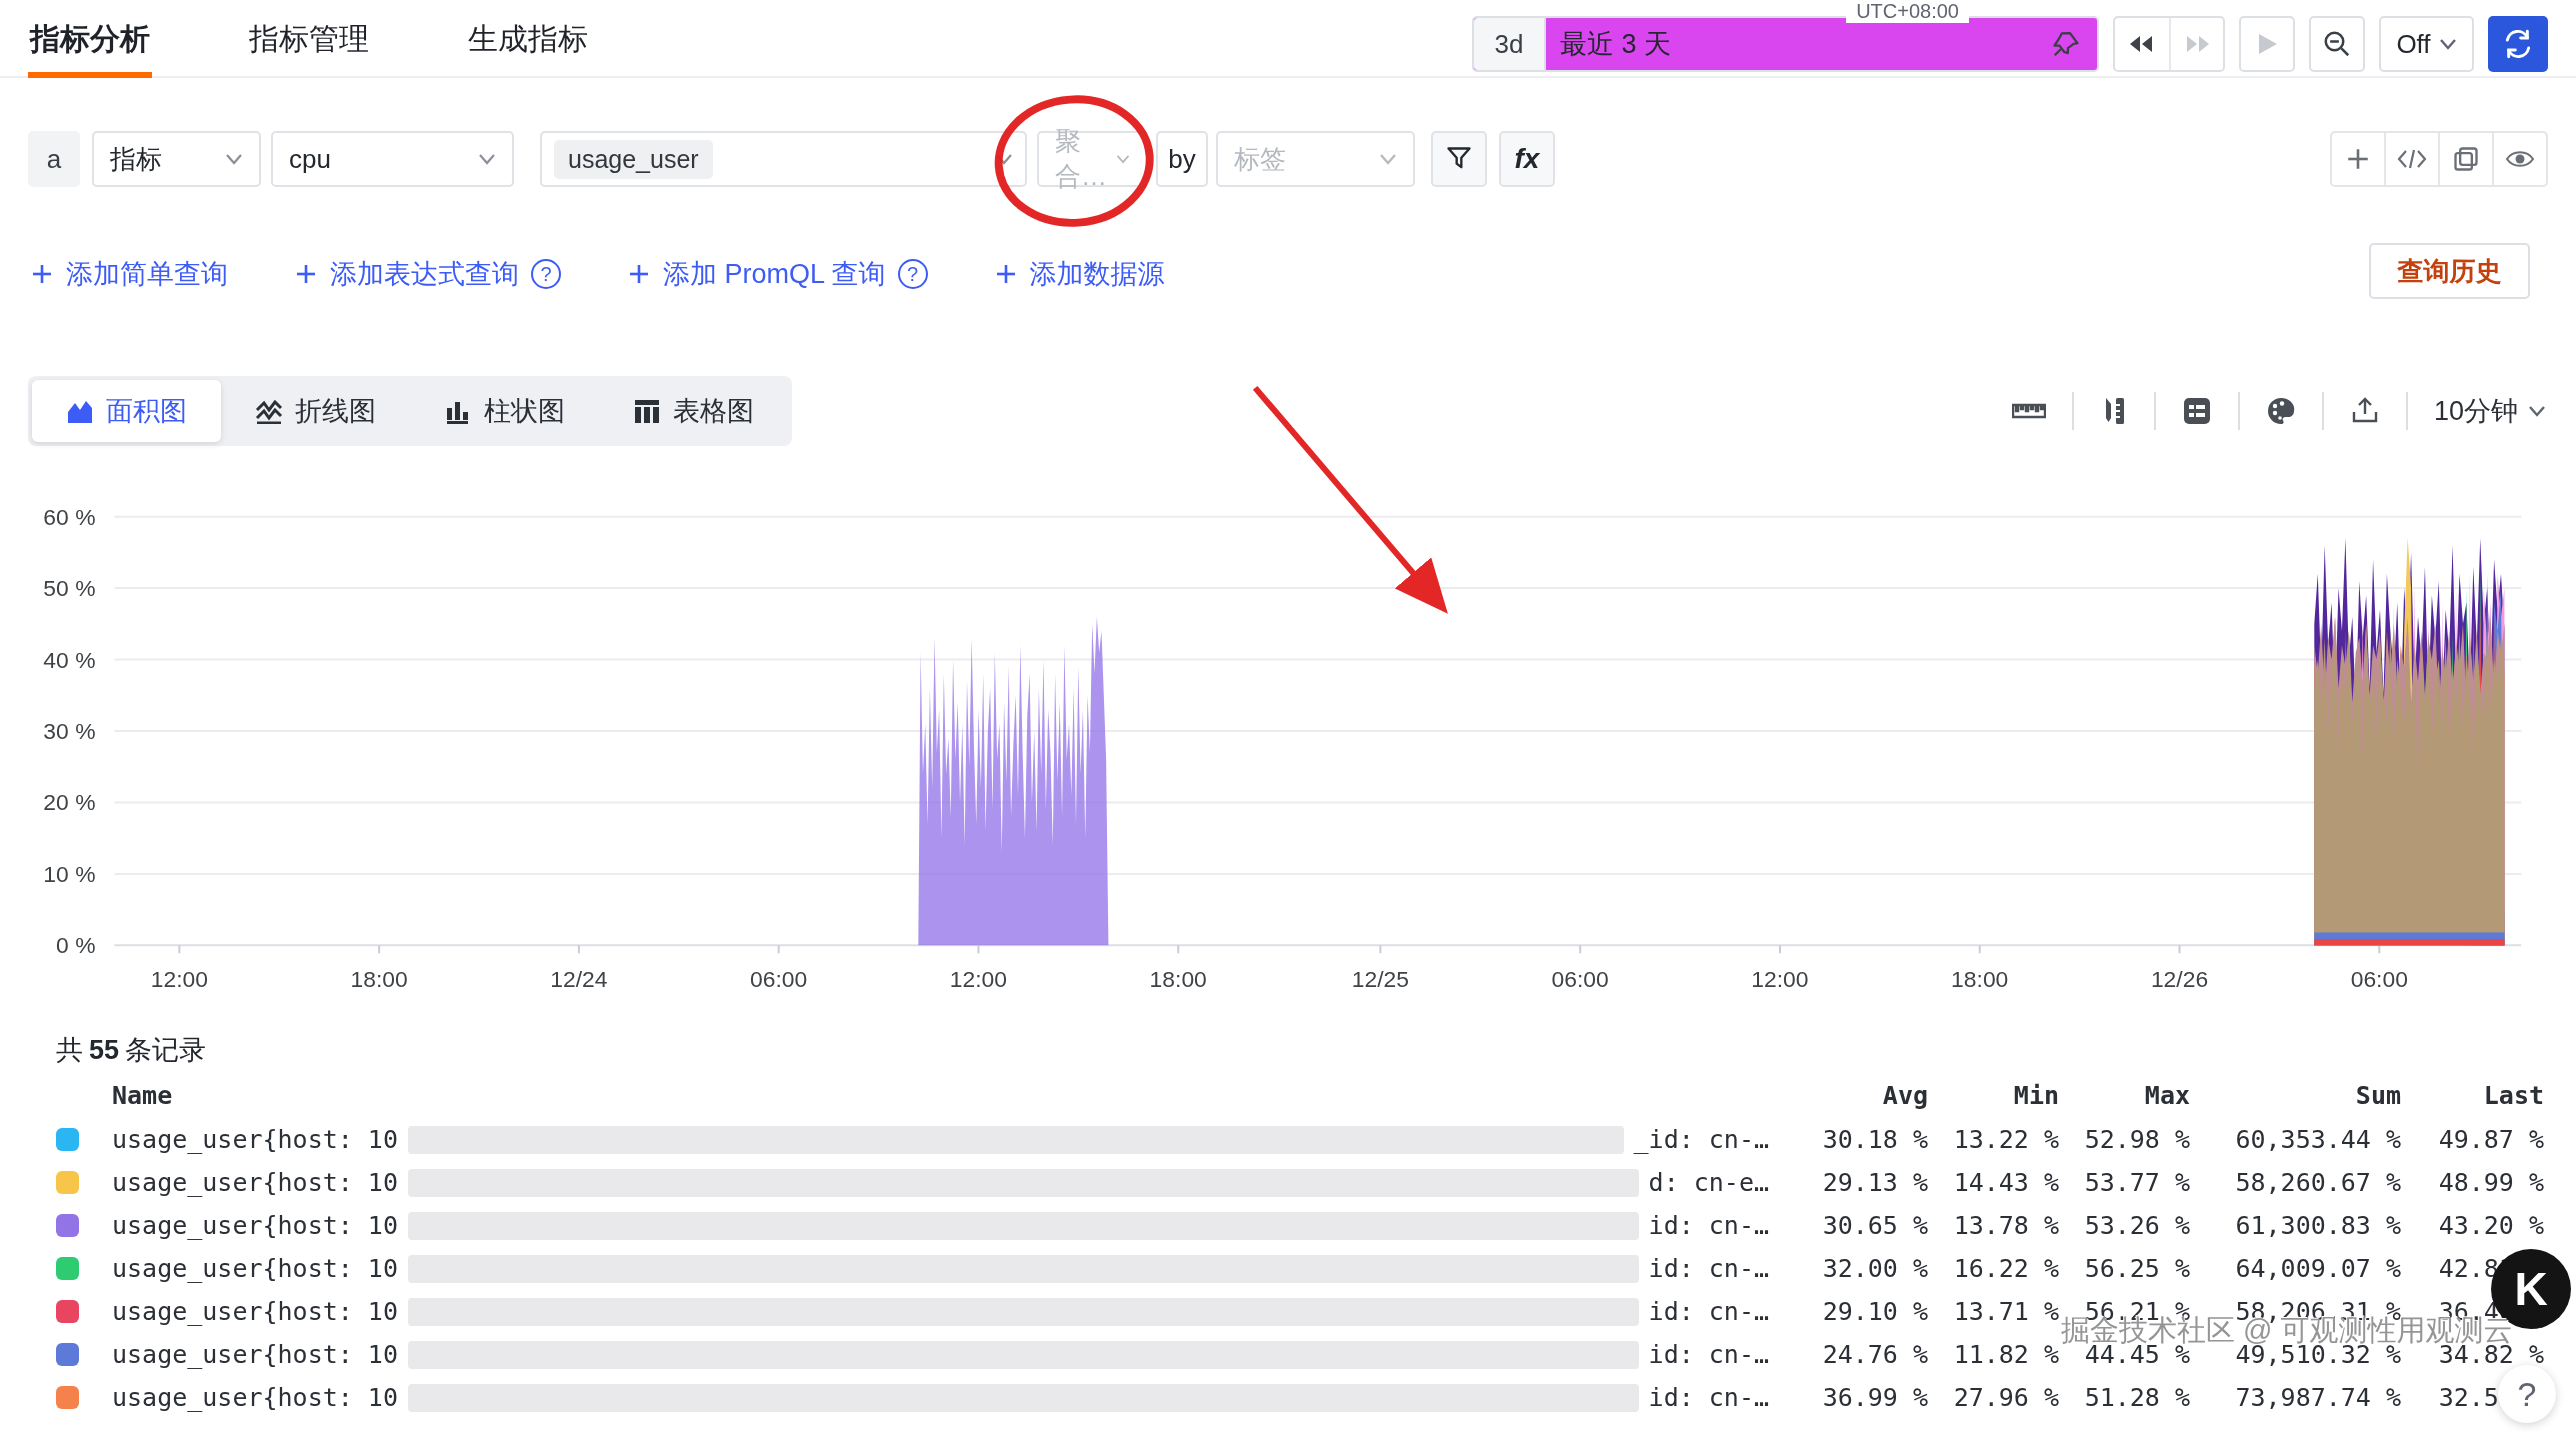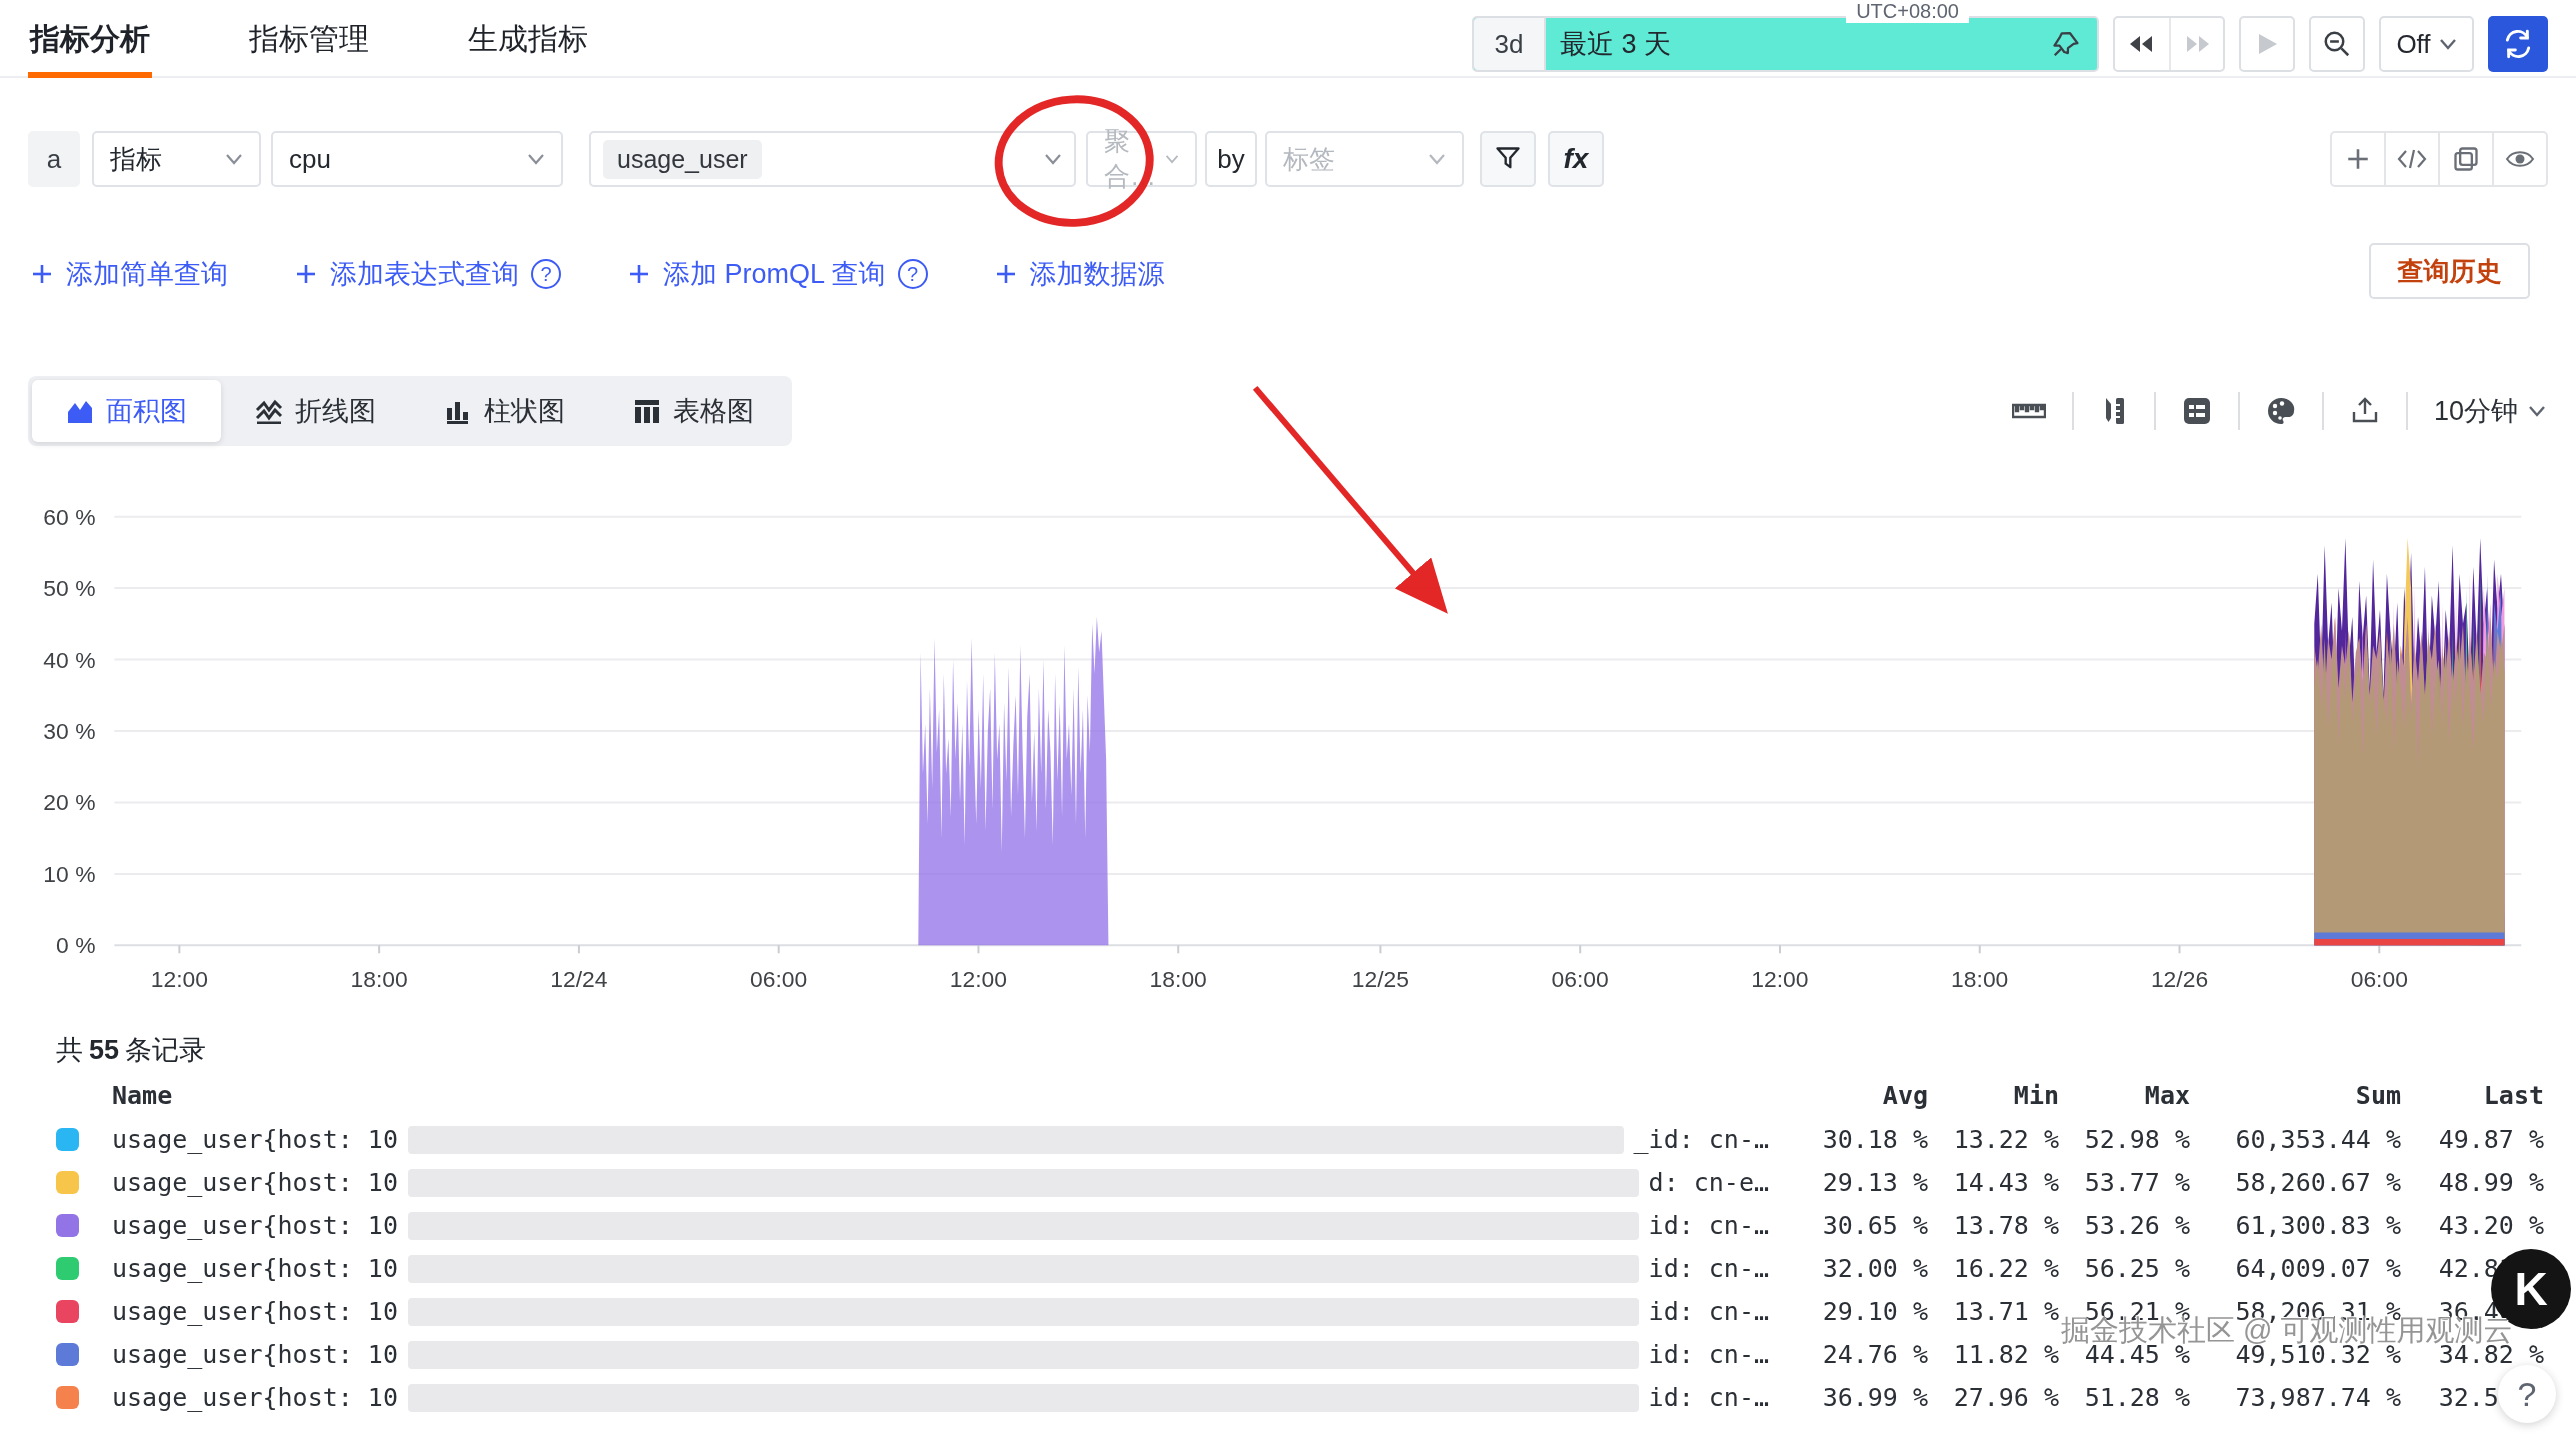--- a/index.html
+++ b/index.html
@@ -8,38 +8,38 @@
 
   
   #header { position:absolute; left:0; top:0; width:2576px; height:78px; border-bottom:2px solid #eceef1; background:#fff; }
   .top-tabs { position:absolute; left:30px; top:0; height:78px; display:flex; gap:99px; }
   .top-tab { position:relative; display:flex; align-items:center; font-size:30px; color:#1f2329; cursor:pointer; }
   .top-tab.active { font-weight:bold; }
   .top-tab.active::after { content:""; position:absolute; left:-2px; right:-2px; bottom:0; height:6px; background:#ff6a00; }
 
   .tz-label { position:absolute; right:607px; top:0px; font-size:20px; color:#5f6570; background:#fff; padding:0 10px; z-index:3; }
   .time-cluster { position:absolute; right:28px; top:16px; display:flex; gap:14px; align-items:stretch; height:56px; }
-  .range-box { display:flex; align-items:stretch; border:2px solid #dcdfe4; border-radius:5px; background:#5eead4; width:627px; }
+  .range-box { display:flex; align-items:stretch; border:2px solid #dcdfe4; border-radius:5px; background:#d946ef; width:627px; }
   .range-short { width:72px; display:flex; align-items:center; justify-content:center; background:#f5f6f8; border-right:2px solid #dcdfe4; font-size:26px; color:#3a3f46; border-radius:4px 0 0 4px; }
   .range-label { flex:1; display:flex; align-items:center; padding-left:14px; font-size:27px; color:#23272e; }
   .pin-btn { width:62px; display:flex; align-items:center; justify-content:center; }
   .nav-group { display:flex; border:2px solid #dcdfe4; border-radius:5px; background:#fff; }
   .nav-seg { width:54px; display:flex; align-items:center; justify-content:center; }
   .nav-seg + .nav-seg { border-left:2px solid #e6e8ec; }
   .sq-btn { width:56px; border:2px solid #dcdfe4; border-radius:5px; background:#fff; display:flex; align-items:center; justify-content:center; }
   .off-btn { width:95px; border:2px solid #dcdfe4; border-radius:5px; background:#fff; display:flex; align-items:center; justify-content:center; gap:8px; font-size:26px; color:#23272e; }
   .refresh-btn { width:60px; border-radius:5px; background:#2b57dd; display:flex; align-items:center; justify-content:center; border:none; }
 
   
   #query-row { position:absolute; left:28px; top:131px; right:28px; height:56px; display:flex; align-items:stretch; }
   .qbox { border:2px solid #dfe2e7; border-radius:5px; background:#fff; display:flex; align-items:center; font-size:26px; color:#23272e; }
   .letter-box { width:52px; justify-content:center; background:#f2f3f5; border-color:#f2f3f5; color:#3a3f46; margin-right:12px; }
   .select { padding:0 16px; justify-content:space-between; }
   .sel-type { width:169px; margin-right:10px; }
-  .sel-metric { width:292px; margin-right:8px; }
+  .sel-metric { width:243px; margin-right:8px; }
   .field-box { width:487px; margin-right:10px; padding:0 12px; justify-content:space-between;margin-left:18px; }
   .tag-pill { background:#eef0f2; border-radius:5px; padding:5px 14px; font-size:25px; color:#33373d; }
   .sel-agg { width:111px; margin-right:8px; }
   .by-box { width:52px; justify-content:center; margin-right:8px; }
   .sel-tag { width:199px; margin-right:16px; }
   .ghost { color:#b4b8bf; }
   .icon-btn { width:56px; border:2px solid #dfe2e7; border-radius:5px; background:#f7f8f9; display:flex; align-items:center; justify-content:center; margin-right:12px; }
   .fx { font-size:28px; font-weight:bold; color:#23272e; font-style:italic; }
   .q-actions { position:absolute; right:0; top:0; height:56px; display:flex; }
   .q-act { width:56px; border:2px solid #e3e5e9; background:#fff; display:flex; align-items:center; justify-content:center; margin-left:-2px; }

